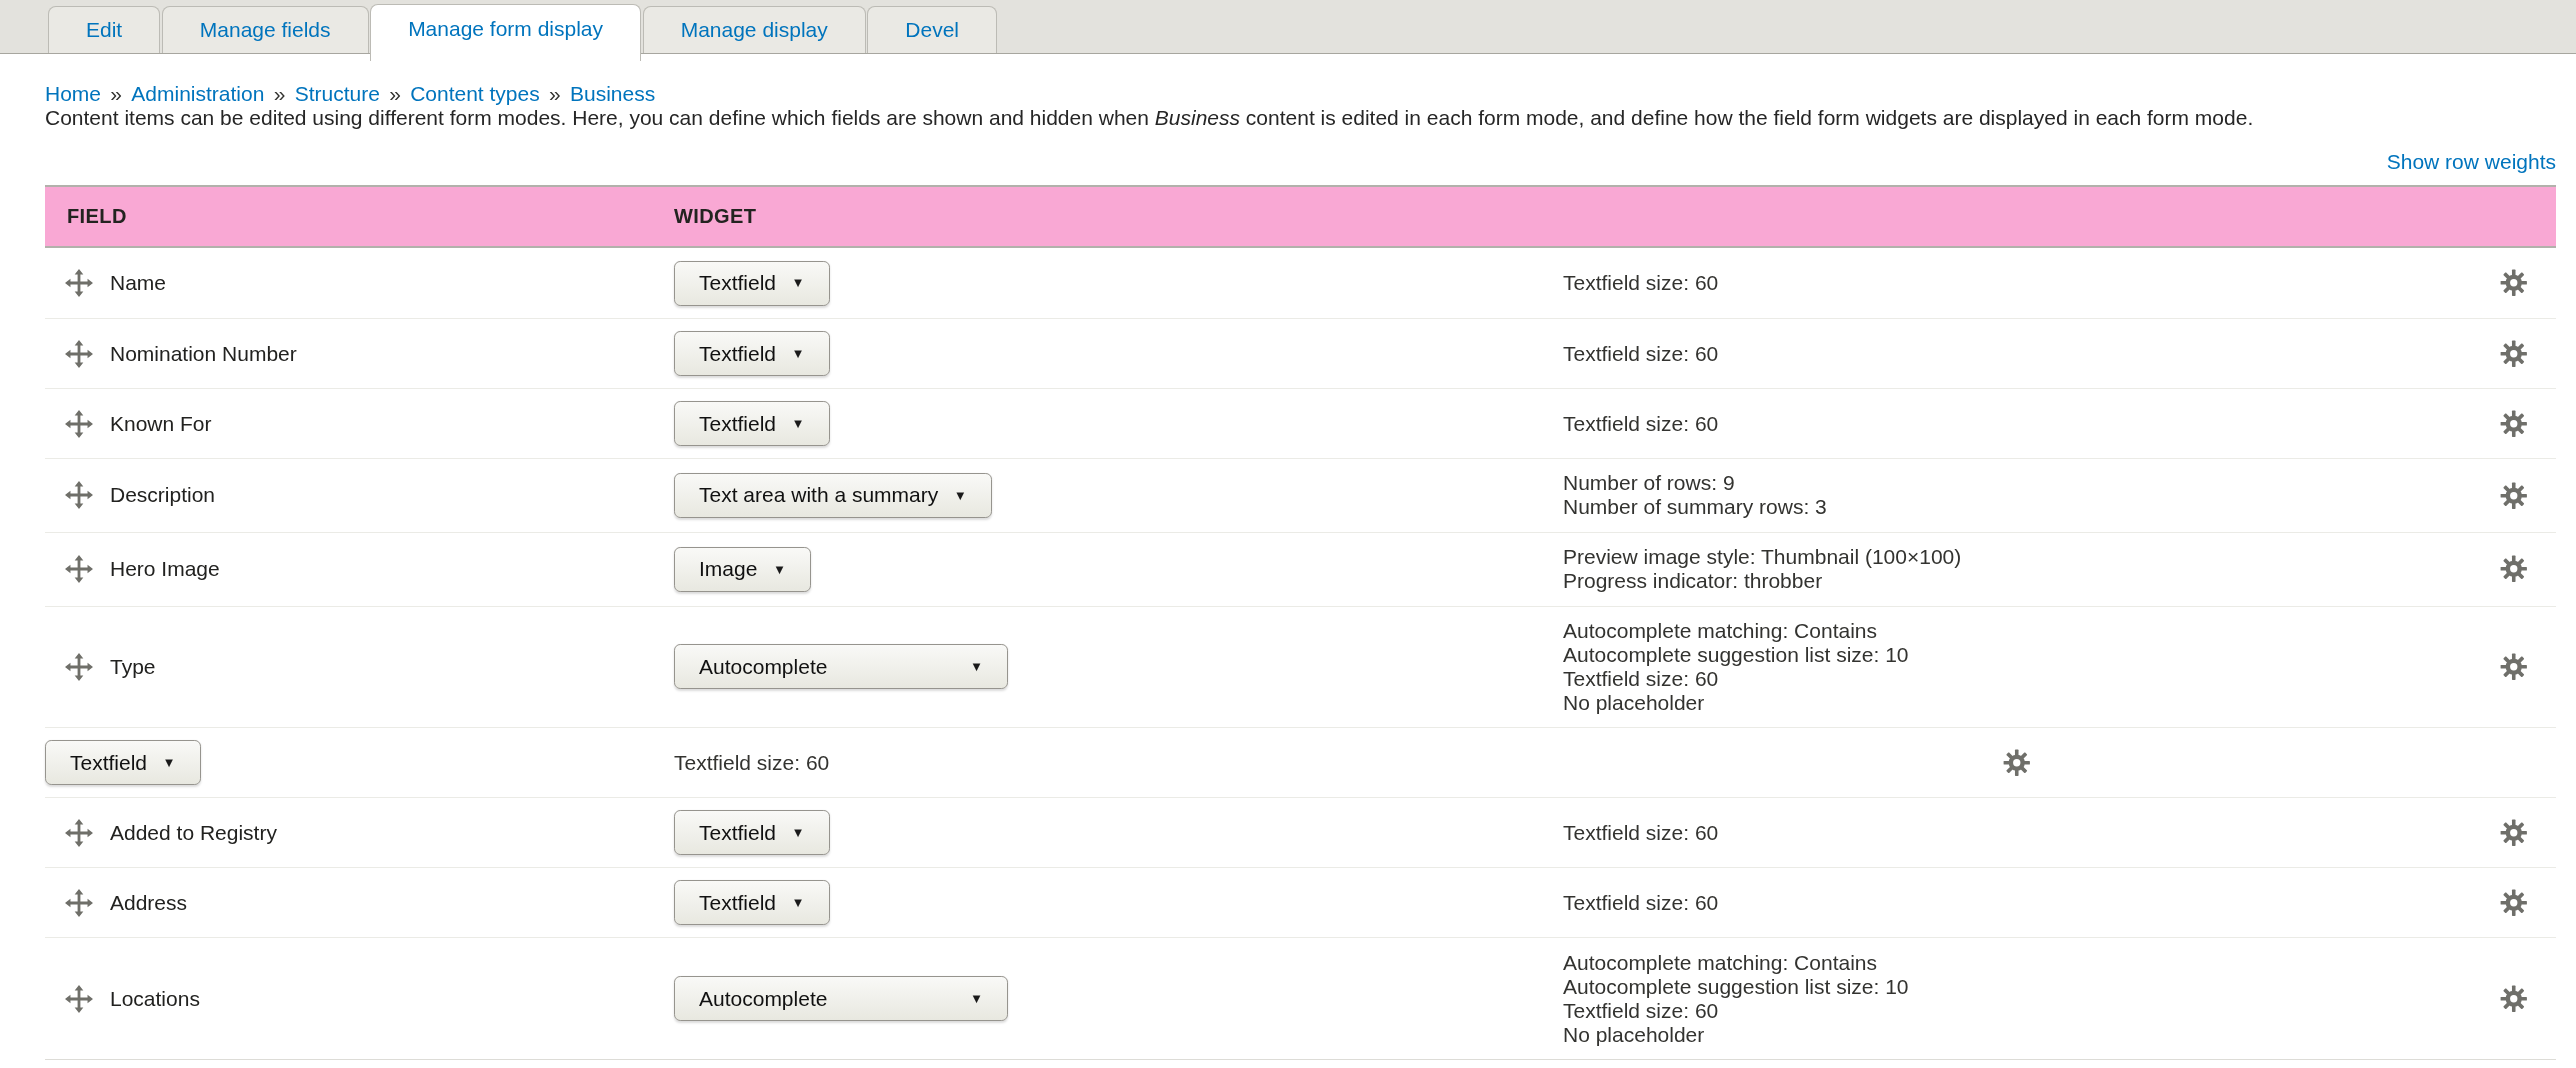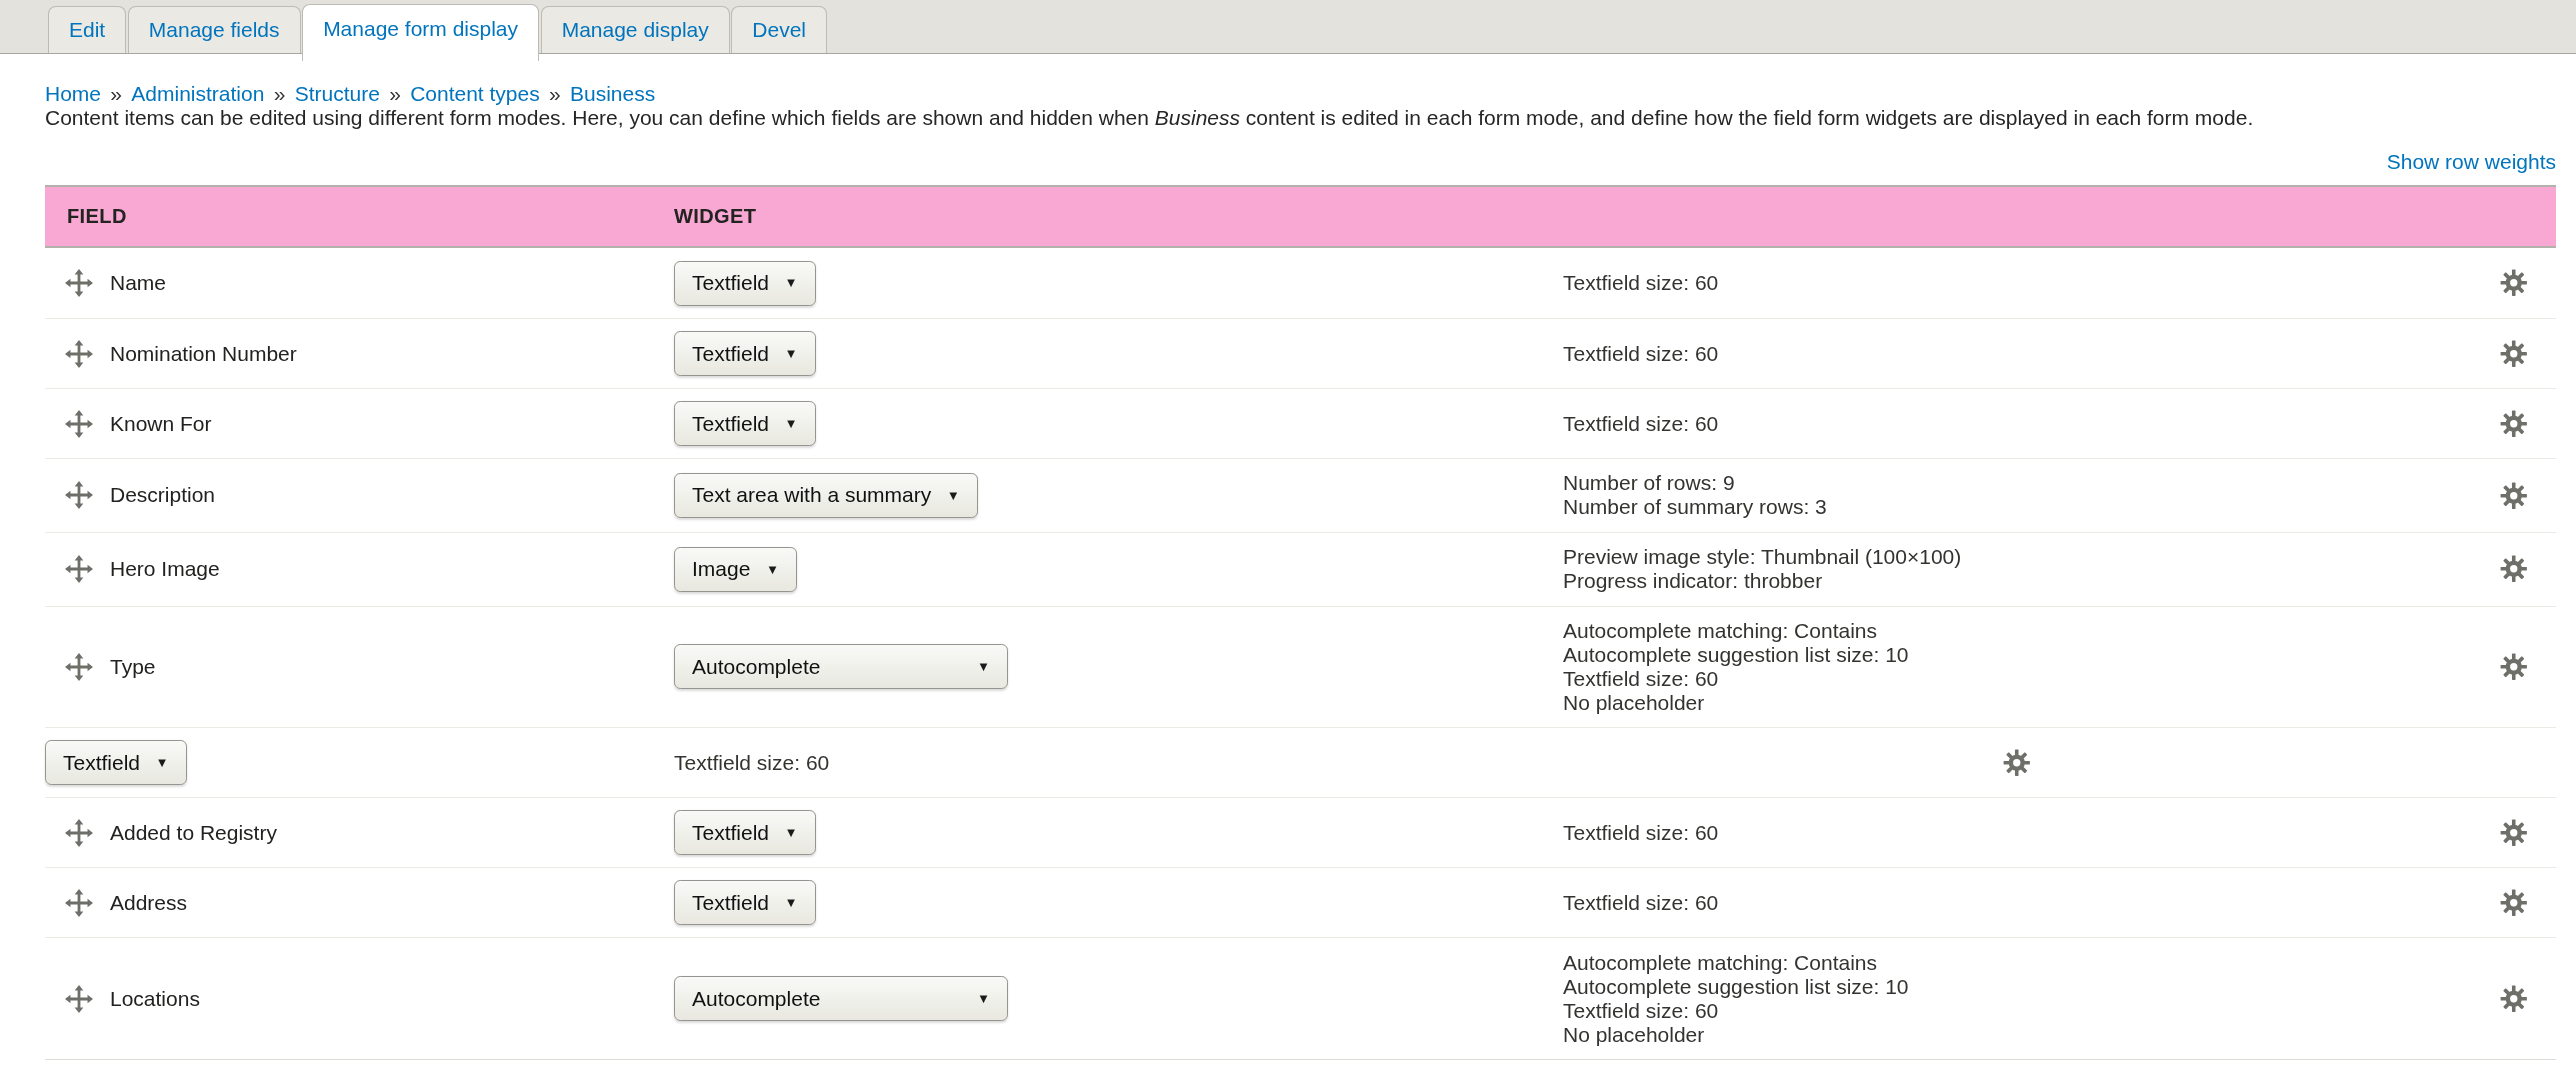--- a/index.html
+++ b/index.html
@@ -27,21 +27,21 @@
     align-items: flex-end;
   }
   .tab {
     height: 47px;
     background: #eae9e4;
     border: 1.6px solid #bcbbb5;
     border-bottom: none;
     border-radius: 7.8px 7.8px 0 0;
     display: flex;
     align-items: center;
-    padding: 0 20px;
+    padding: 0 37px;
     margin-right: 1.6px;
     color: #0074bd;
     cursor: pointer;
     white-space: nowrap;
   }
   .tab.active {
     background: #ffffff;
     height: 57px;
     margin-bottom: -7.8px;
     padding-bottom: 7.8px;
@@ -109,21 +109,21 @@
   .flabel { color: #222220; }
 
   .select {
     display: inline-flex;
     align-items: center;
     height: 45px;
     border: 1.6px solid #96948e;
     border-radius: 6.2px;
     background: linear-gradient(#f9f9f7, #e8e8e0);
     box-shadow: 0 1.6px 2.3px rgba(0,0,0,0.14);
-    padding: 0 17px;
+    padding: 0 24px;
     color: #111;
     cursor: pointer;
     white-space: nowrap;
   }
   .select .caret {
     font-size: 13.2px;
     color: #1a1a1a;
     margin-left: 15.5px;
     line-height: 1;
   }

